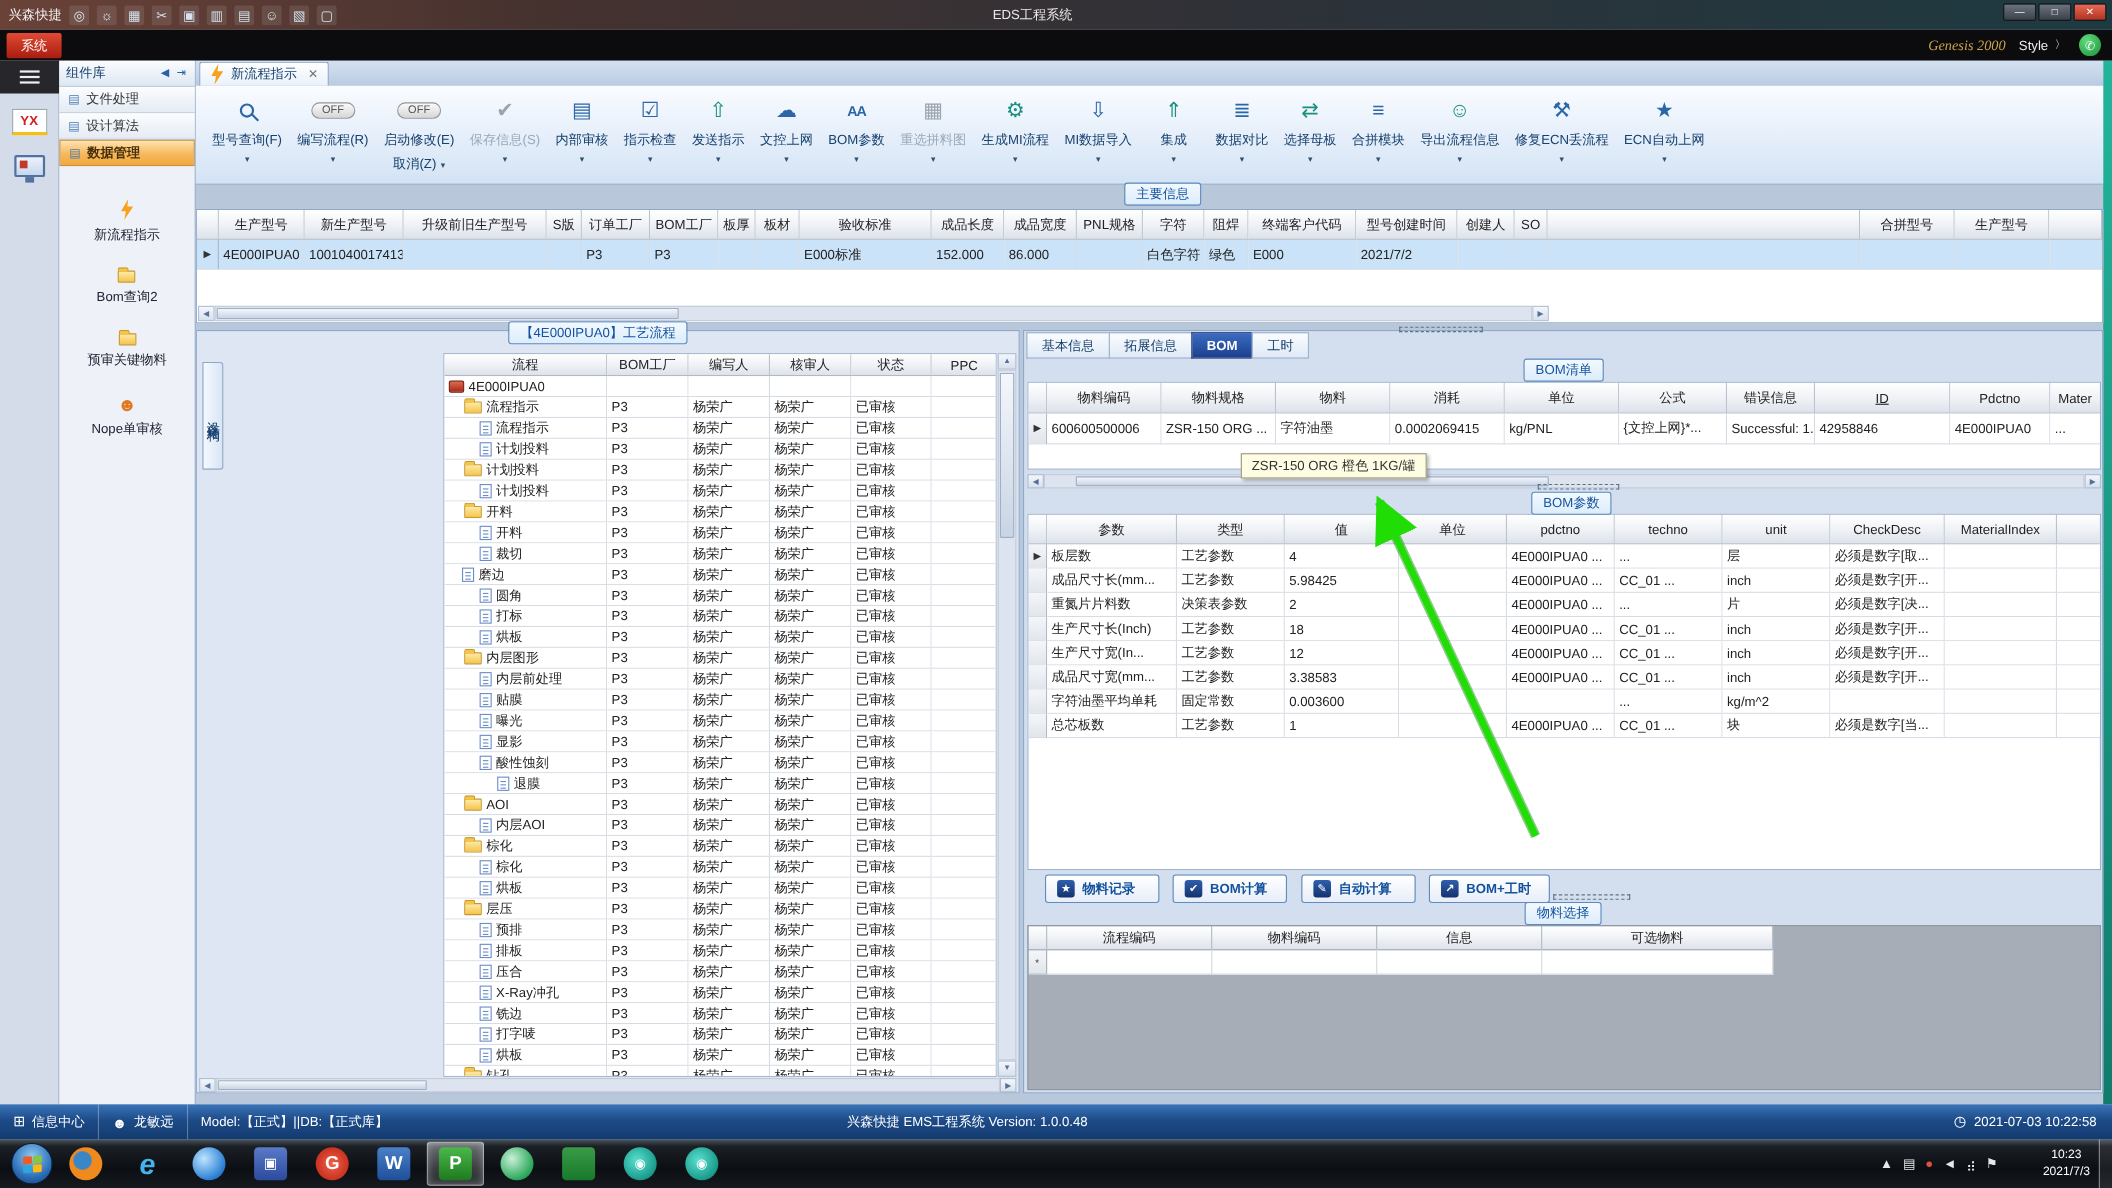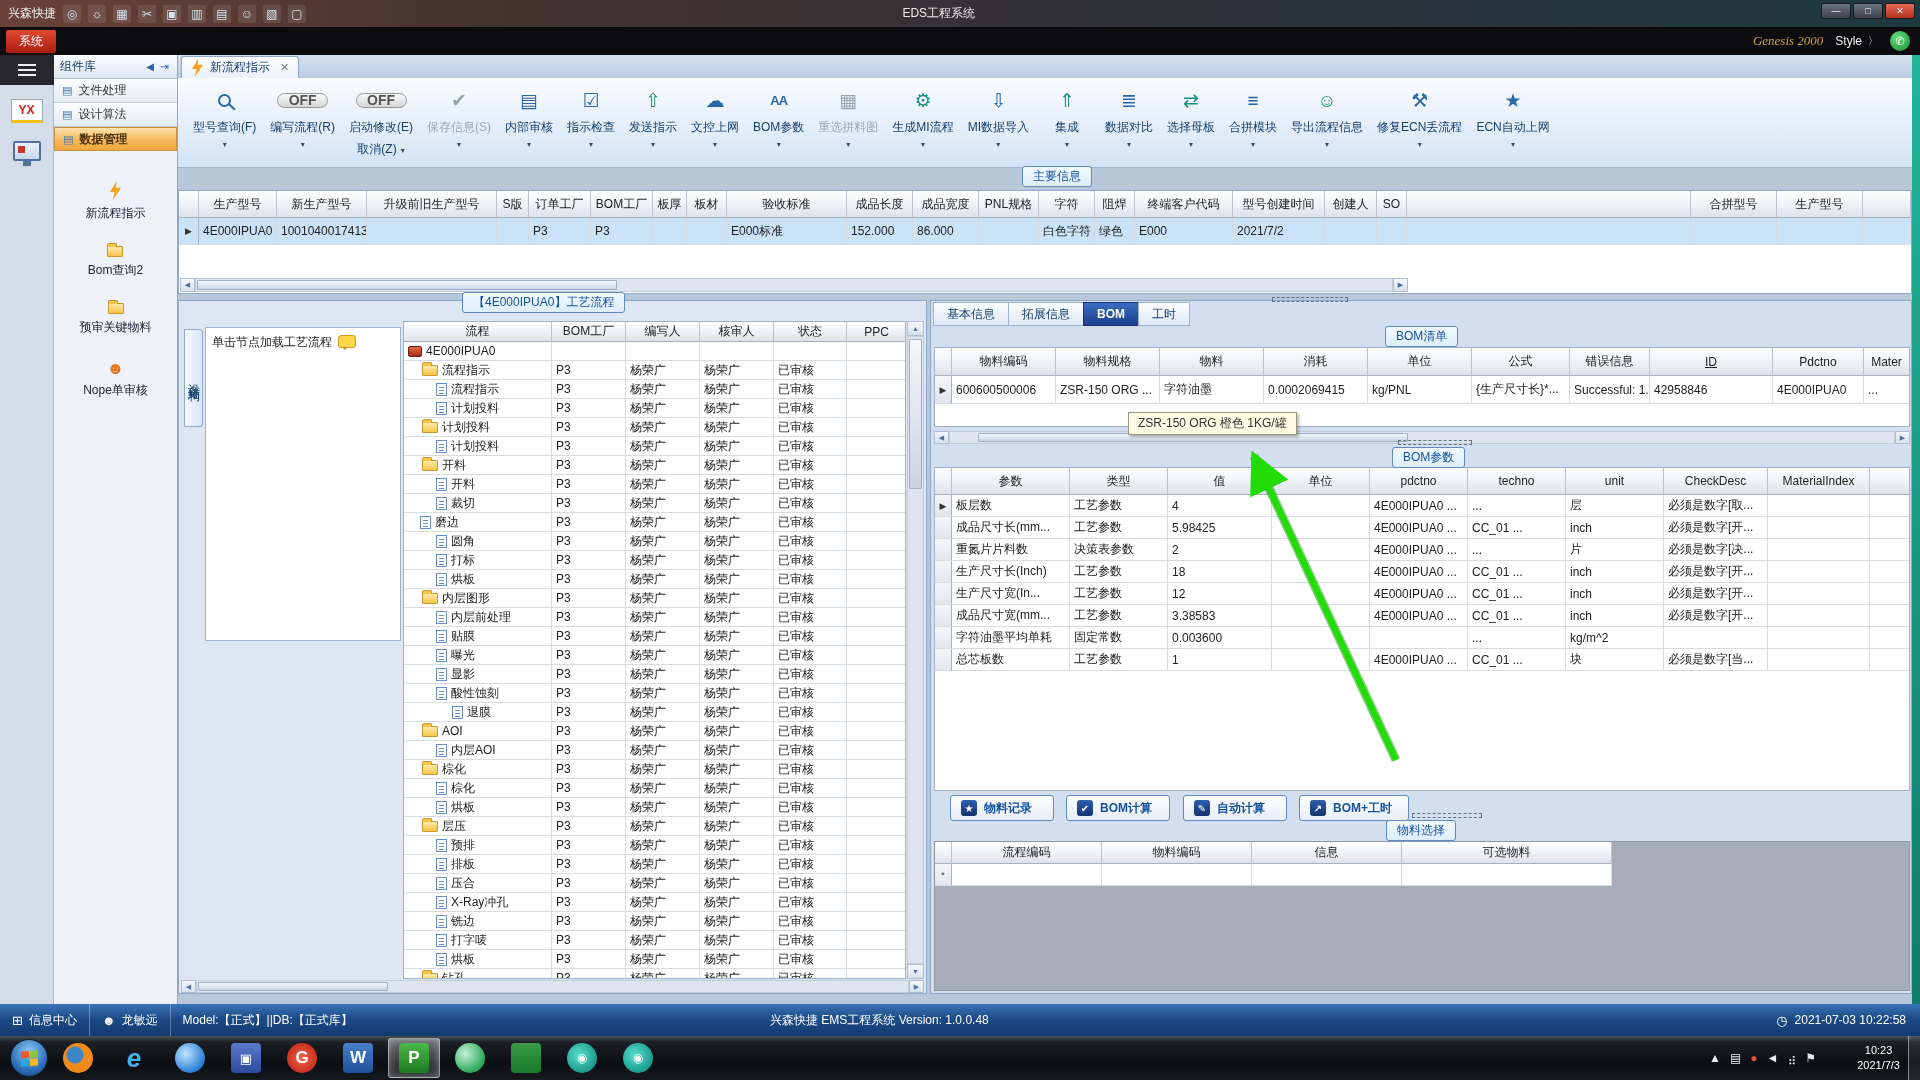--- a/index.html
+++ b/index.html
@@ -72,22 +72,22 @@
     background:linear-gradient(#fafcff,#e4eefa 55%,#d3e3f4);border-bottom:1px solid #9fb4cc;
     display:flex;align-items:flex-start;padding:5px 2px 0 8px}
   .tbi{display:flex;flex-direction:column;align-items:center;min-width:62px;padding:0 7px}
   .tbi .slot1{height:34px;display:flex;align-items:center;justify-content:center}
   .ticon{font-size:19px;color:#2a66a8;line-height:1}
   .ticon.teal{color:#1b8f80}
   .ticon.grey{color:#9aa4ae}
   .ticon.font-aa{font-size:13px;font-weight:bold;letter-spacing:-1px}
   .ic-search{width:13px;height:13px;border:2px solid #2a66a8;border-radius:50%;position:relative;display:inline-block}
   .ic-search::after{content:"";position:absolute;width:8px;height:2px;background:#2a66a8;transform:rotate(45deg);right:-7px;bottom:-3px}
-  .toggle{width:51px;height:15px;background:linear-gradient(#fafafa,#d6d6d6);border:1px solid #979797;border-radius:8px;
-    font-size:14px;font-weight:bold;color:#555;display:flex;align-items:center;justify-content:center}
+  .toggle{width:40px;height:15px;background:linear-gradient(#fafafa,#d6d6d6);border:1px solid #979797;border-radius:8px;
+    font-size:10px;font-weight:normal;color:#555;display:flex;align-items:center;justify-content:center}
   .tbl{font-size:12px;color:#16406e;white-space:nowrap;margin-top:2px}
   .tbl.dis{color:#9aa8b8}
   .tbl2row{display:flex;align-items:center;gap:4px;margin-top:3px}
   .caret{font-size:8px;color:#30506e;margin-top:4px}
 
   
   .pill{position:absolute;background:linear-gradient(#f2f9ff,#dcedfb);border:1px solid #5e8cc0;border-radius:3px;
     color:#14529e;padding:1px 10px;z-index:6;white-space:nowrap}
   #pill-main{left:1022px;top:166px}
   #pill-process{left:462px;top:292px}
@@ -487,26 +487,20 @@
     <span class="sb-btn">◀</span>
     <span class="sb-track">
         <span class="sb-thumb" style="left:1px;top:1px;width:420px;height:10px"></span>
       </span>
     <span class="sb-btn">▶</span>
   </div>
 </div>
 
 <div id="process-panel">
   <div id="side-tab">设备结构</div>
-  <div id="note-box">
-    <div class="hint">
-      <span>单击节点加载工艺流程</span>
-      <span class="bubble"></span>
-    </div>
-  </div>
   <div id="tree-wrap">
       <div class="grid">
         <div class="grow">
           <div class="gc gh" style="width: 148px; height: 20px;">流程</div>
           <div class="gc gh" style="width: 74px; height: 20px;">BOM工厂</div>
           <div class="gc gh" style="width: 74px; height: 20px;">编写人</div>
           <div class="gc gh" style="width: 74px; height: 20px;">核审人</div>
           <div class="gc gh" style="width: 73px; height: 20px;">状态</div>
           <div class="gc gh" style="width: 60px; height: 20px;">PPC</div>
         </div>
@@ -924,21 +918,21 @@
           <div class="gc gh" style="width: 91px; height: 28px;">Pdctno</div>
           <div class="gc gh" style="width: 46px; height: 28px;">Mater</div>
         </div>
         <div class="grow">
           <div class="gc rowhdr" style="width: 17px; height: 28px;">▶</div>
           <div class="gc" style="width: 104px; height: 28px;">600600500006</div>
           <div class="gc" style="width: 104px; height: 28px;">ZSR-150 ORG ...</div>
           <div class="gc" style="width: 104px; height: 28px;">字符油墨</div>
           <div class="gc" style="width: 104px; height: 28px;">0.0002069415</div>
           <div class="gc" style="width: 104px; height: 28px;">kg/PNL</div>
-          <div class="gc" style="width: 98px; height: 28px;">{生产尺寸长}*...</div>
+          <div class="gc" style="width: 98px; height: 28px;">{文控上网}*...</div>
           <div class="gc" style="width: 80px; height: 28px;">Successful: 1...</div>
           <div class="gc" style="width: 123px; height: 28px;">42958846</div>
           <div class="gc" style="width: 91px; height: 28px;">4E000IPUA0</div>
           <div class="gc" style="width: 46px; height: 28px;">...</div>
         </div>
       </div>
     </div>
   <div id="bom-hscroll">
     <span class="sb-btn">◀</span>
     <span class="sb-track">

